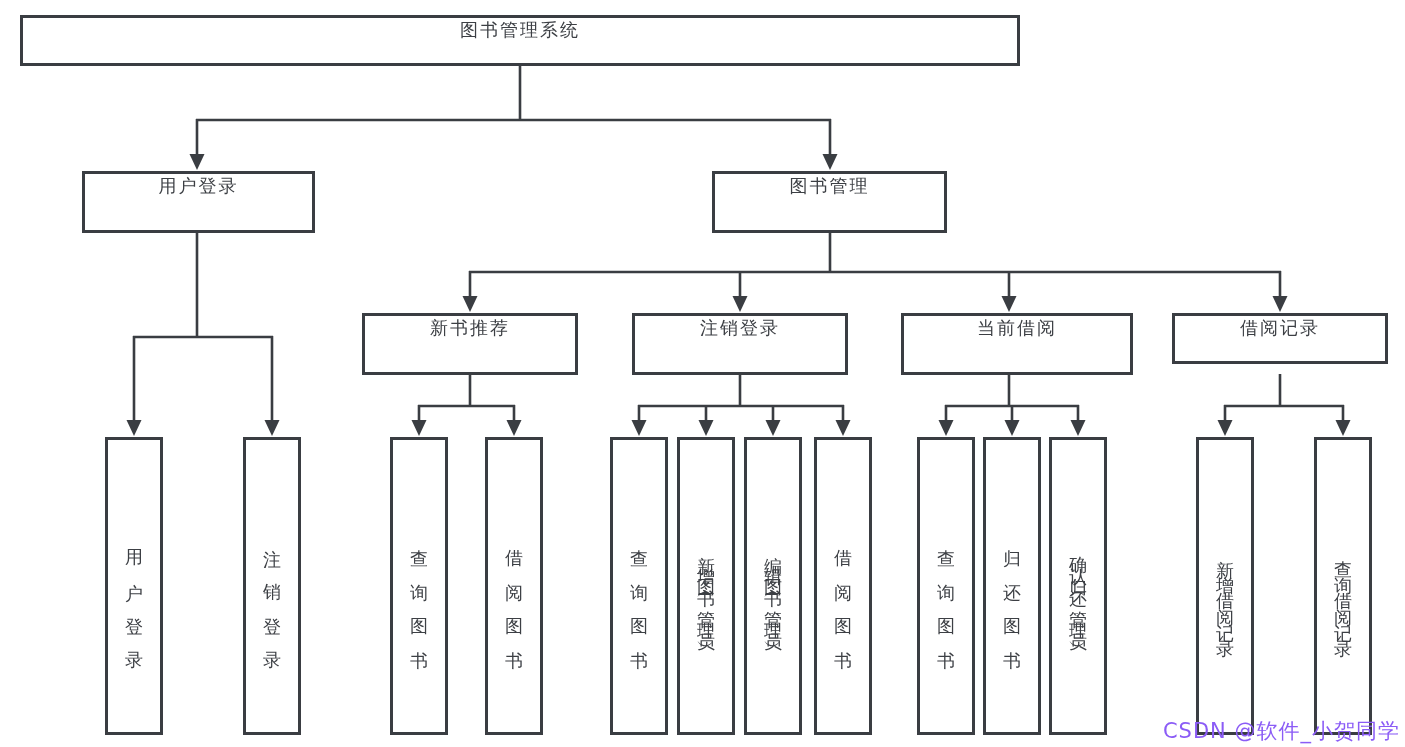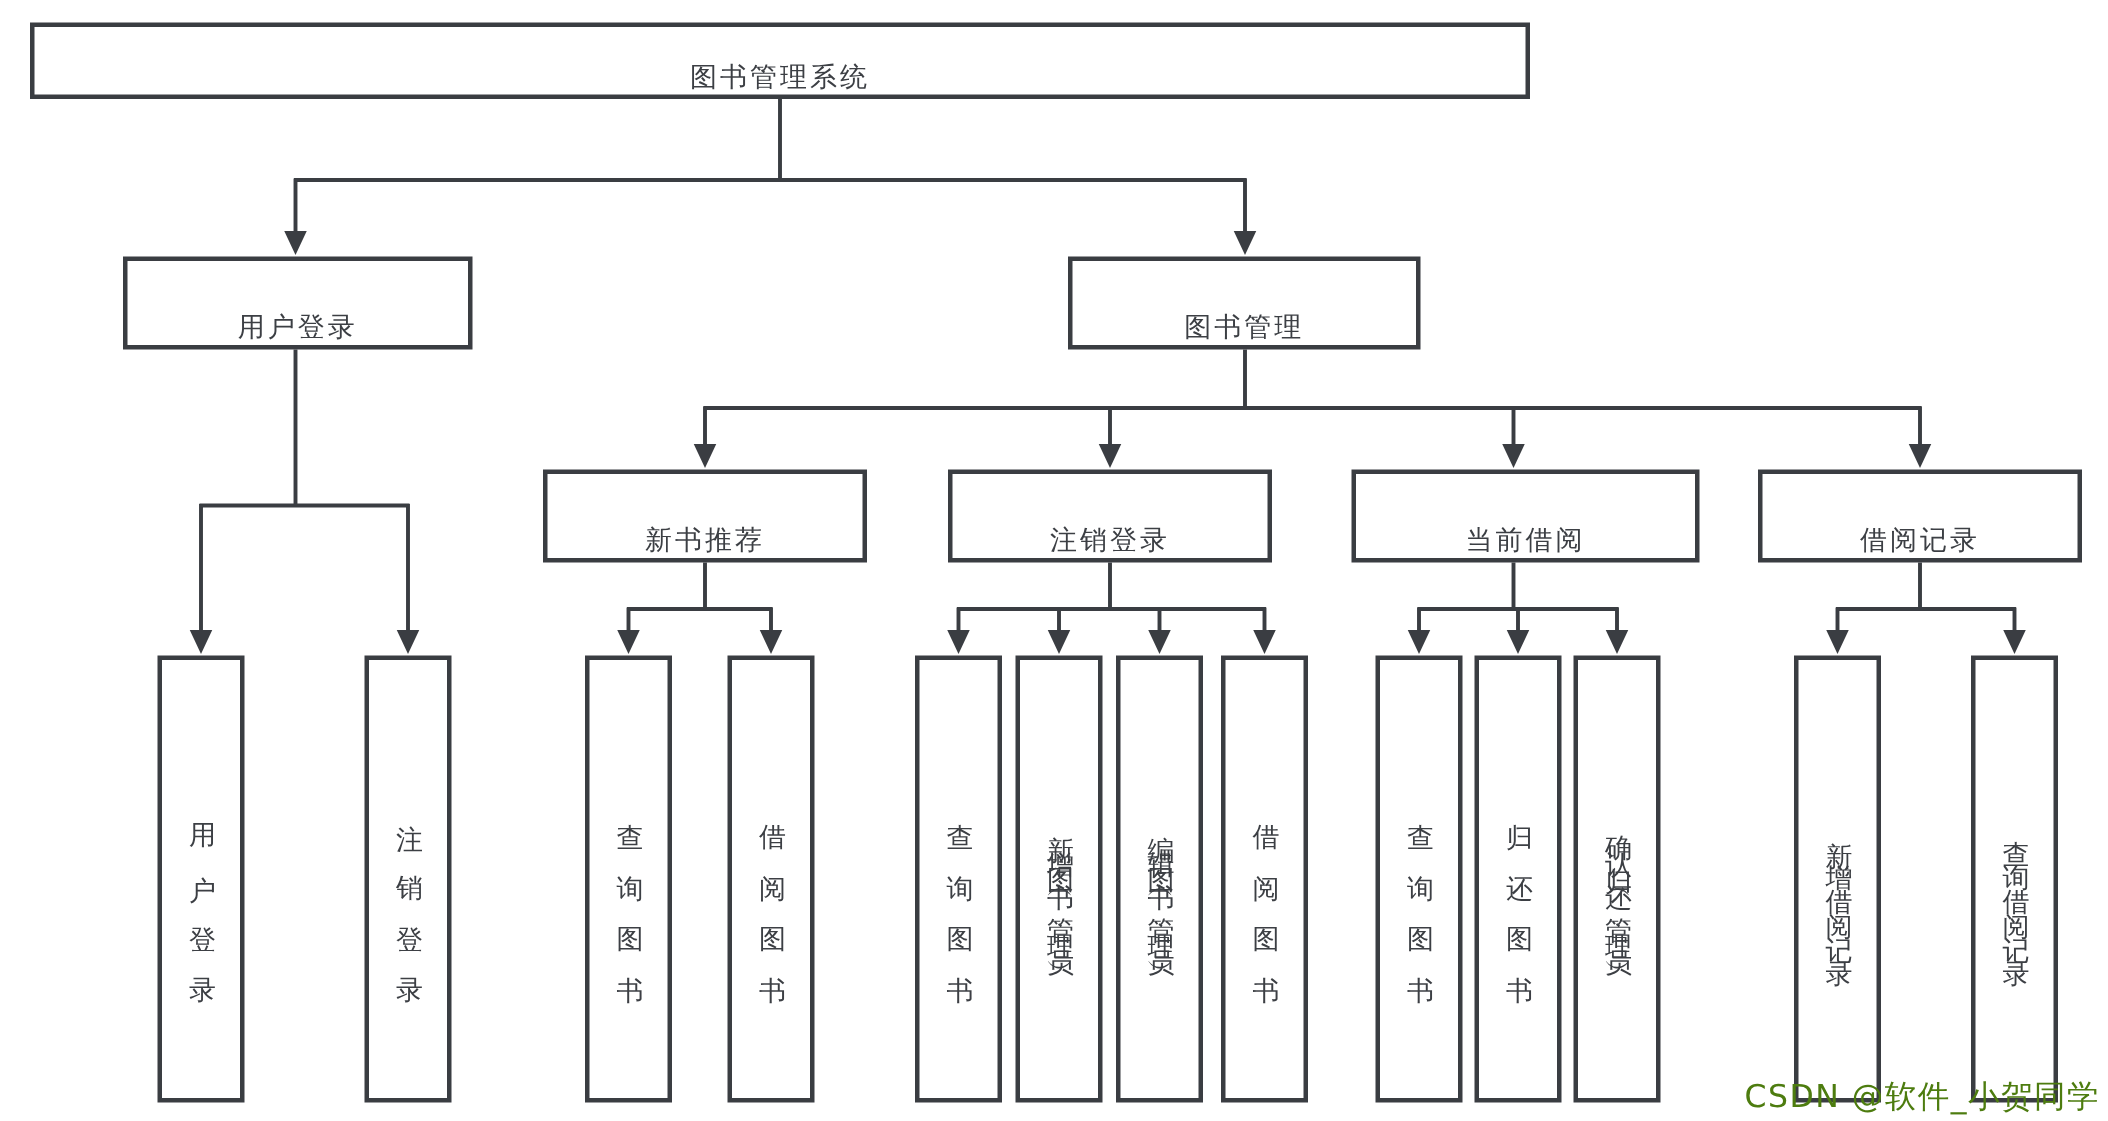--- a/index.html
+++ b/index.html
@@ -4,21 +4,21 @@
 <style>
   html,body{margin:0;padding:0;background:#ffffff;}
   #stage{
     position:relative;width:1405px;height:747px;background:#ffffff;overflow:hidden;
     font-family:"DejaVu Sans","Liberation Sans",sans-serif;
   }
   #wires{position:absolute;left:0;top:0;z-index:1;}
   .hbox{
     position:absolute;z-index:2;box-sizing:border-box;
     border:3px solid #3a3d42;background:#ffffff;
-    display:flex;align-items:flex-end;justify-content:center;
+    display:flex;align-items:flex-start;justify-content:center;
     font-size:18px;color:#3c3f44;letter-spacing:2px;white-space:nowrap;
   }
   .vbox{
     position:absolute;z-index:2;box-sizing:border-box;top:437px;width:58px;height:298px;
     border:3px solid #3a3d42;background:#ffffff;
     display:flex;align-items:center;justify-content:center;
   }
   .vtext{
     writing-mode:vertical-rl;text-orientation:mixed;
     font-size:18px;color:#3c3f44;line-height:1;white-space:nowrap;
@@ -80,21 +80,21 @@
 
   <div class="hbox" style="left:712px;top:171px;width:235px;height:62px">
     <span>图书管理</span>
   </div>
   <div class="hbox" style="left:632px;top:313px;width:216px;height:62px">
     <span>注销登录</span>
   </div>
   <div class="hbox" style="left:901px;top:313px;width:232px;height:62px">
     <span>当前借阅</span>
   </div>
-  <div class="hbox" style="left:1172px;top:313px;width:216px;height:62px">
+  <div class="hbox" style="left:1172px;top:313px;width:216px;height:51px">
     <span>借阅记录</span>
   </div>
 
   <div class="vbox sp4" style="left:105px">
     <span class="vtext">用户登录</span>
   </div>
   <div class="vbox sp4" style="left:243px">
     <span class="vtext">注销登录</span>
   </div>
 
@@ -128,15 +128,15 @@
     <span class="vtext">确认归还（管理员）</span>
   </div>
 
   <div class="vbox sp6" style="left:1196px">
     <span class="vtext">新增借阅记录</span>
   </div>
   <div class="vbox sp6" style="left:1314px">
     <span class="vtext">查询借阅记录</span>
   </div>
 
-  <div id="watermark" style="color: #4d7c0f;">CSDN @软件_小贺同学</div>
+  <div id="watermark" style="color: #8b5cf6;">CSDN @软件_小贺同学</div>
 
 </div>
 
 </body></html>

